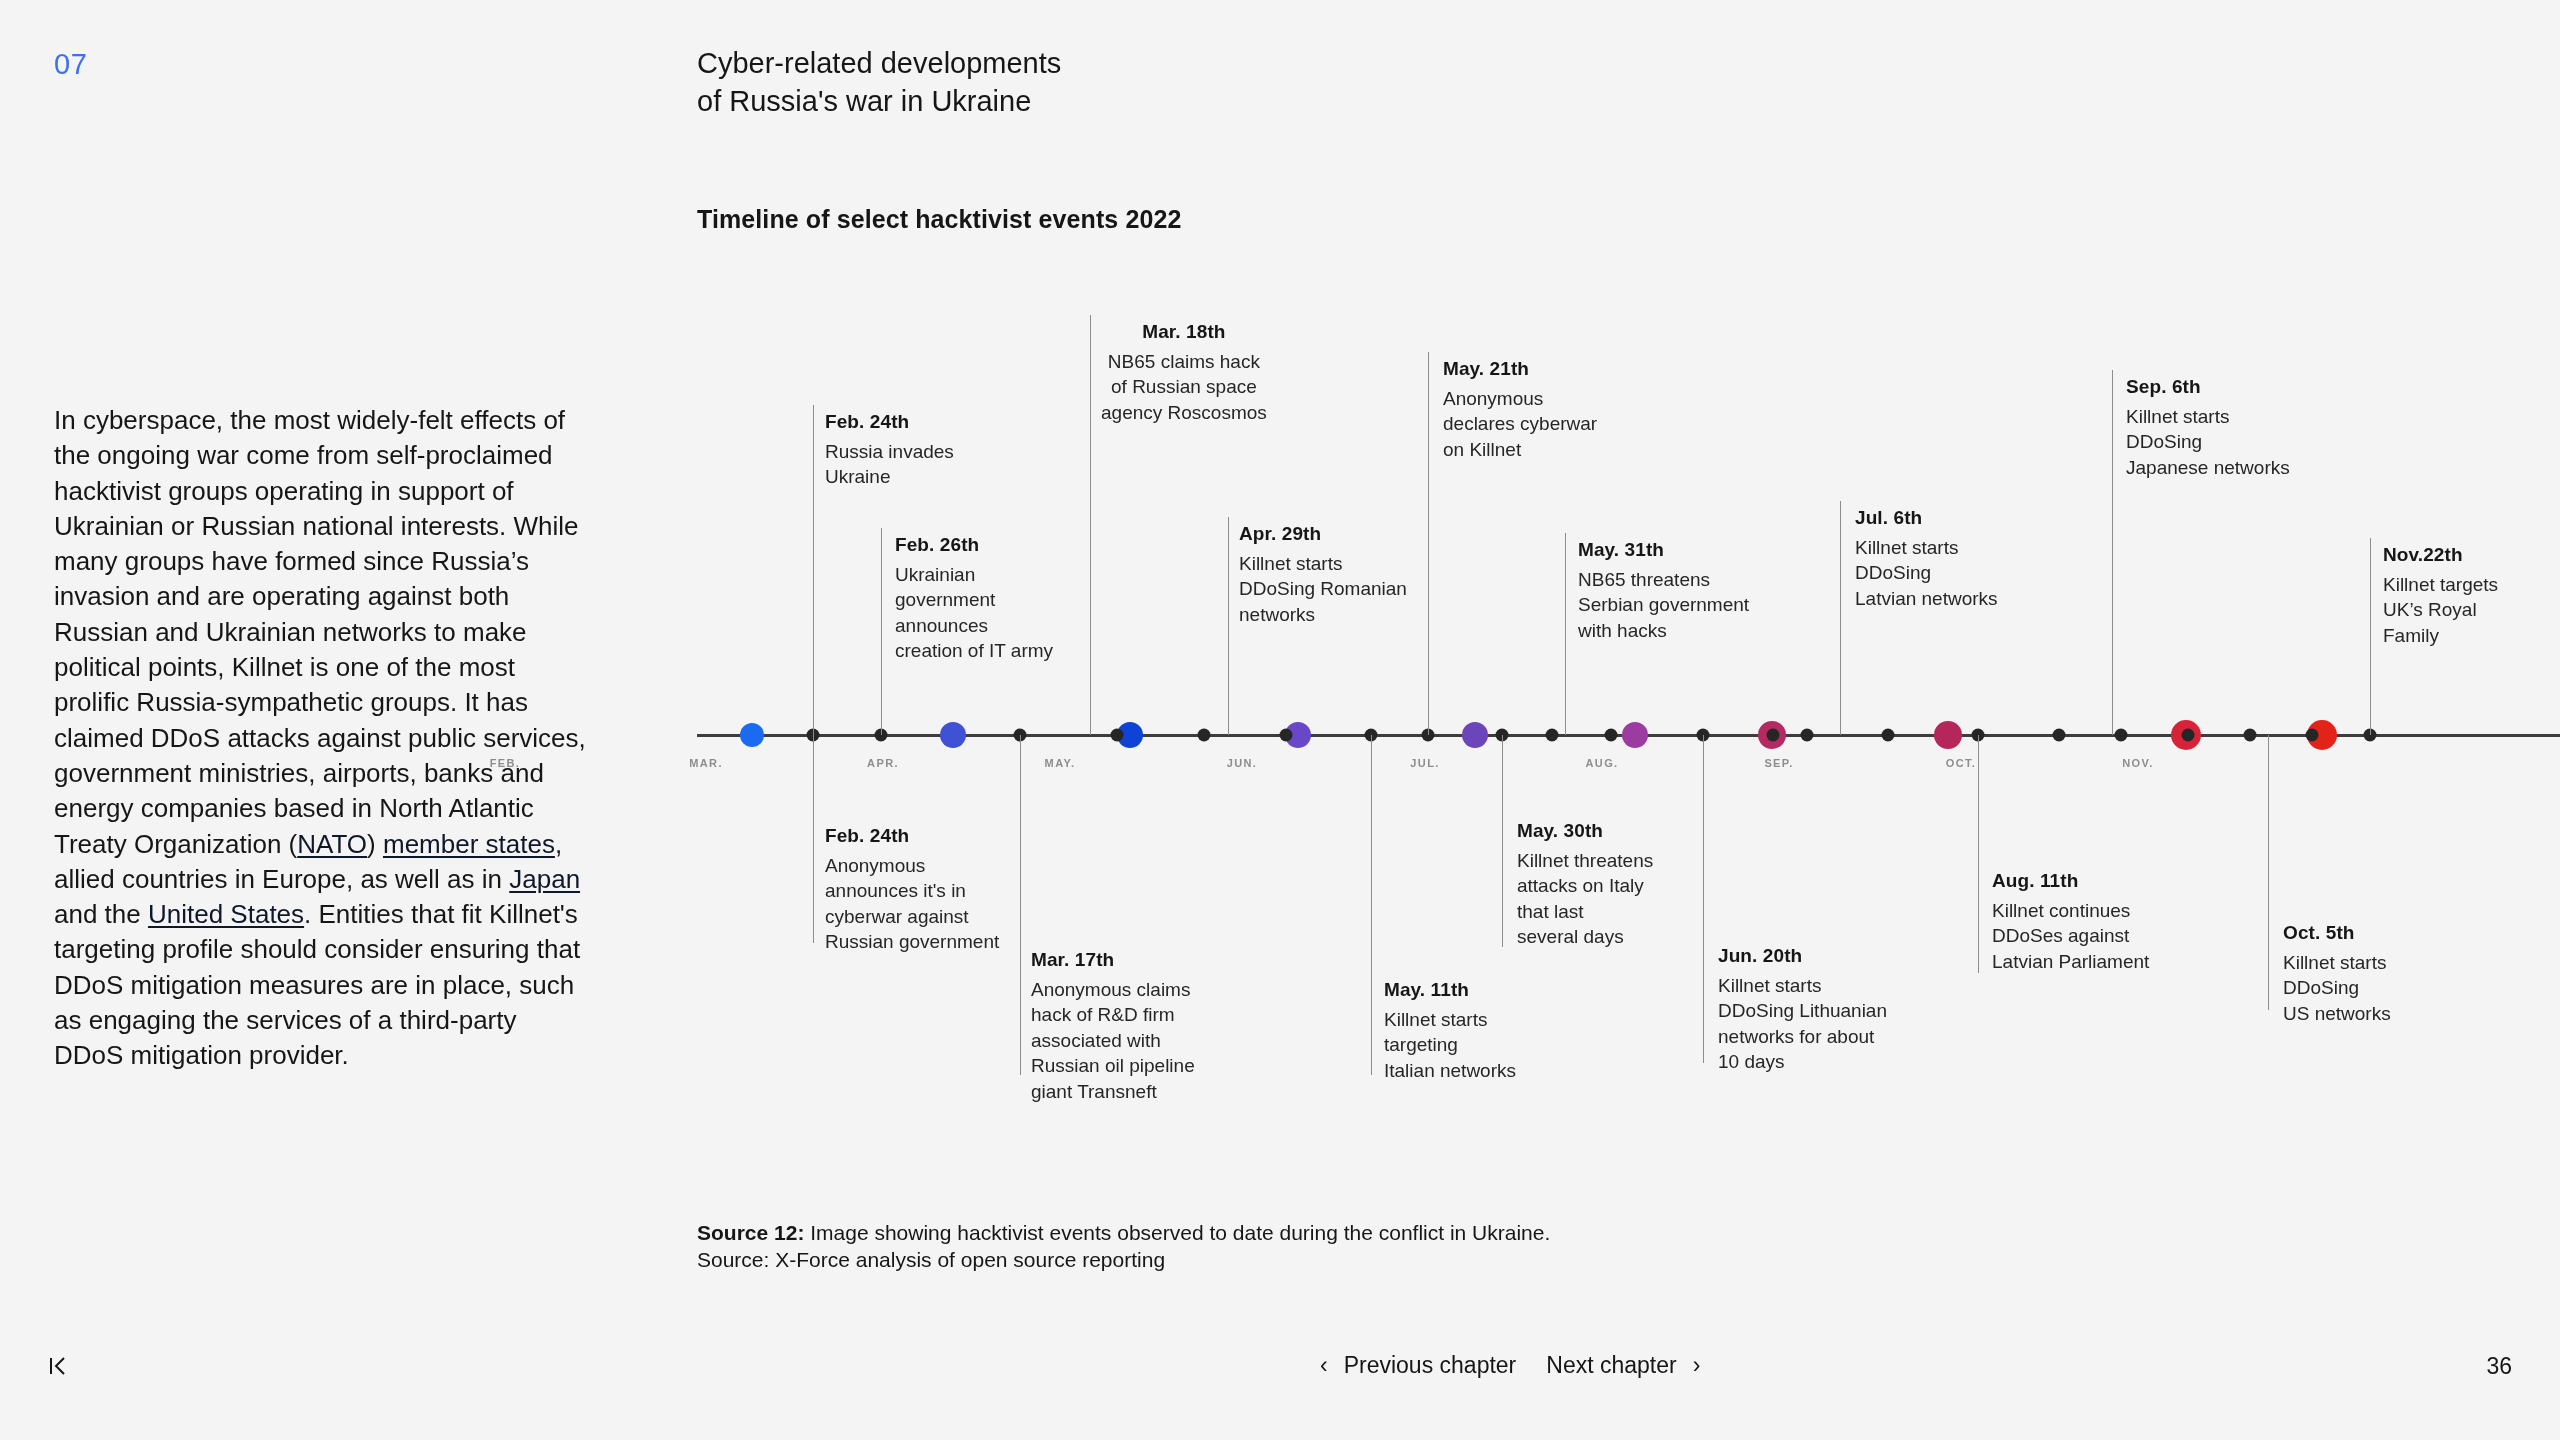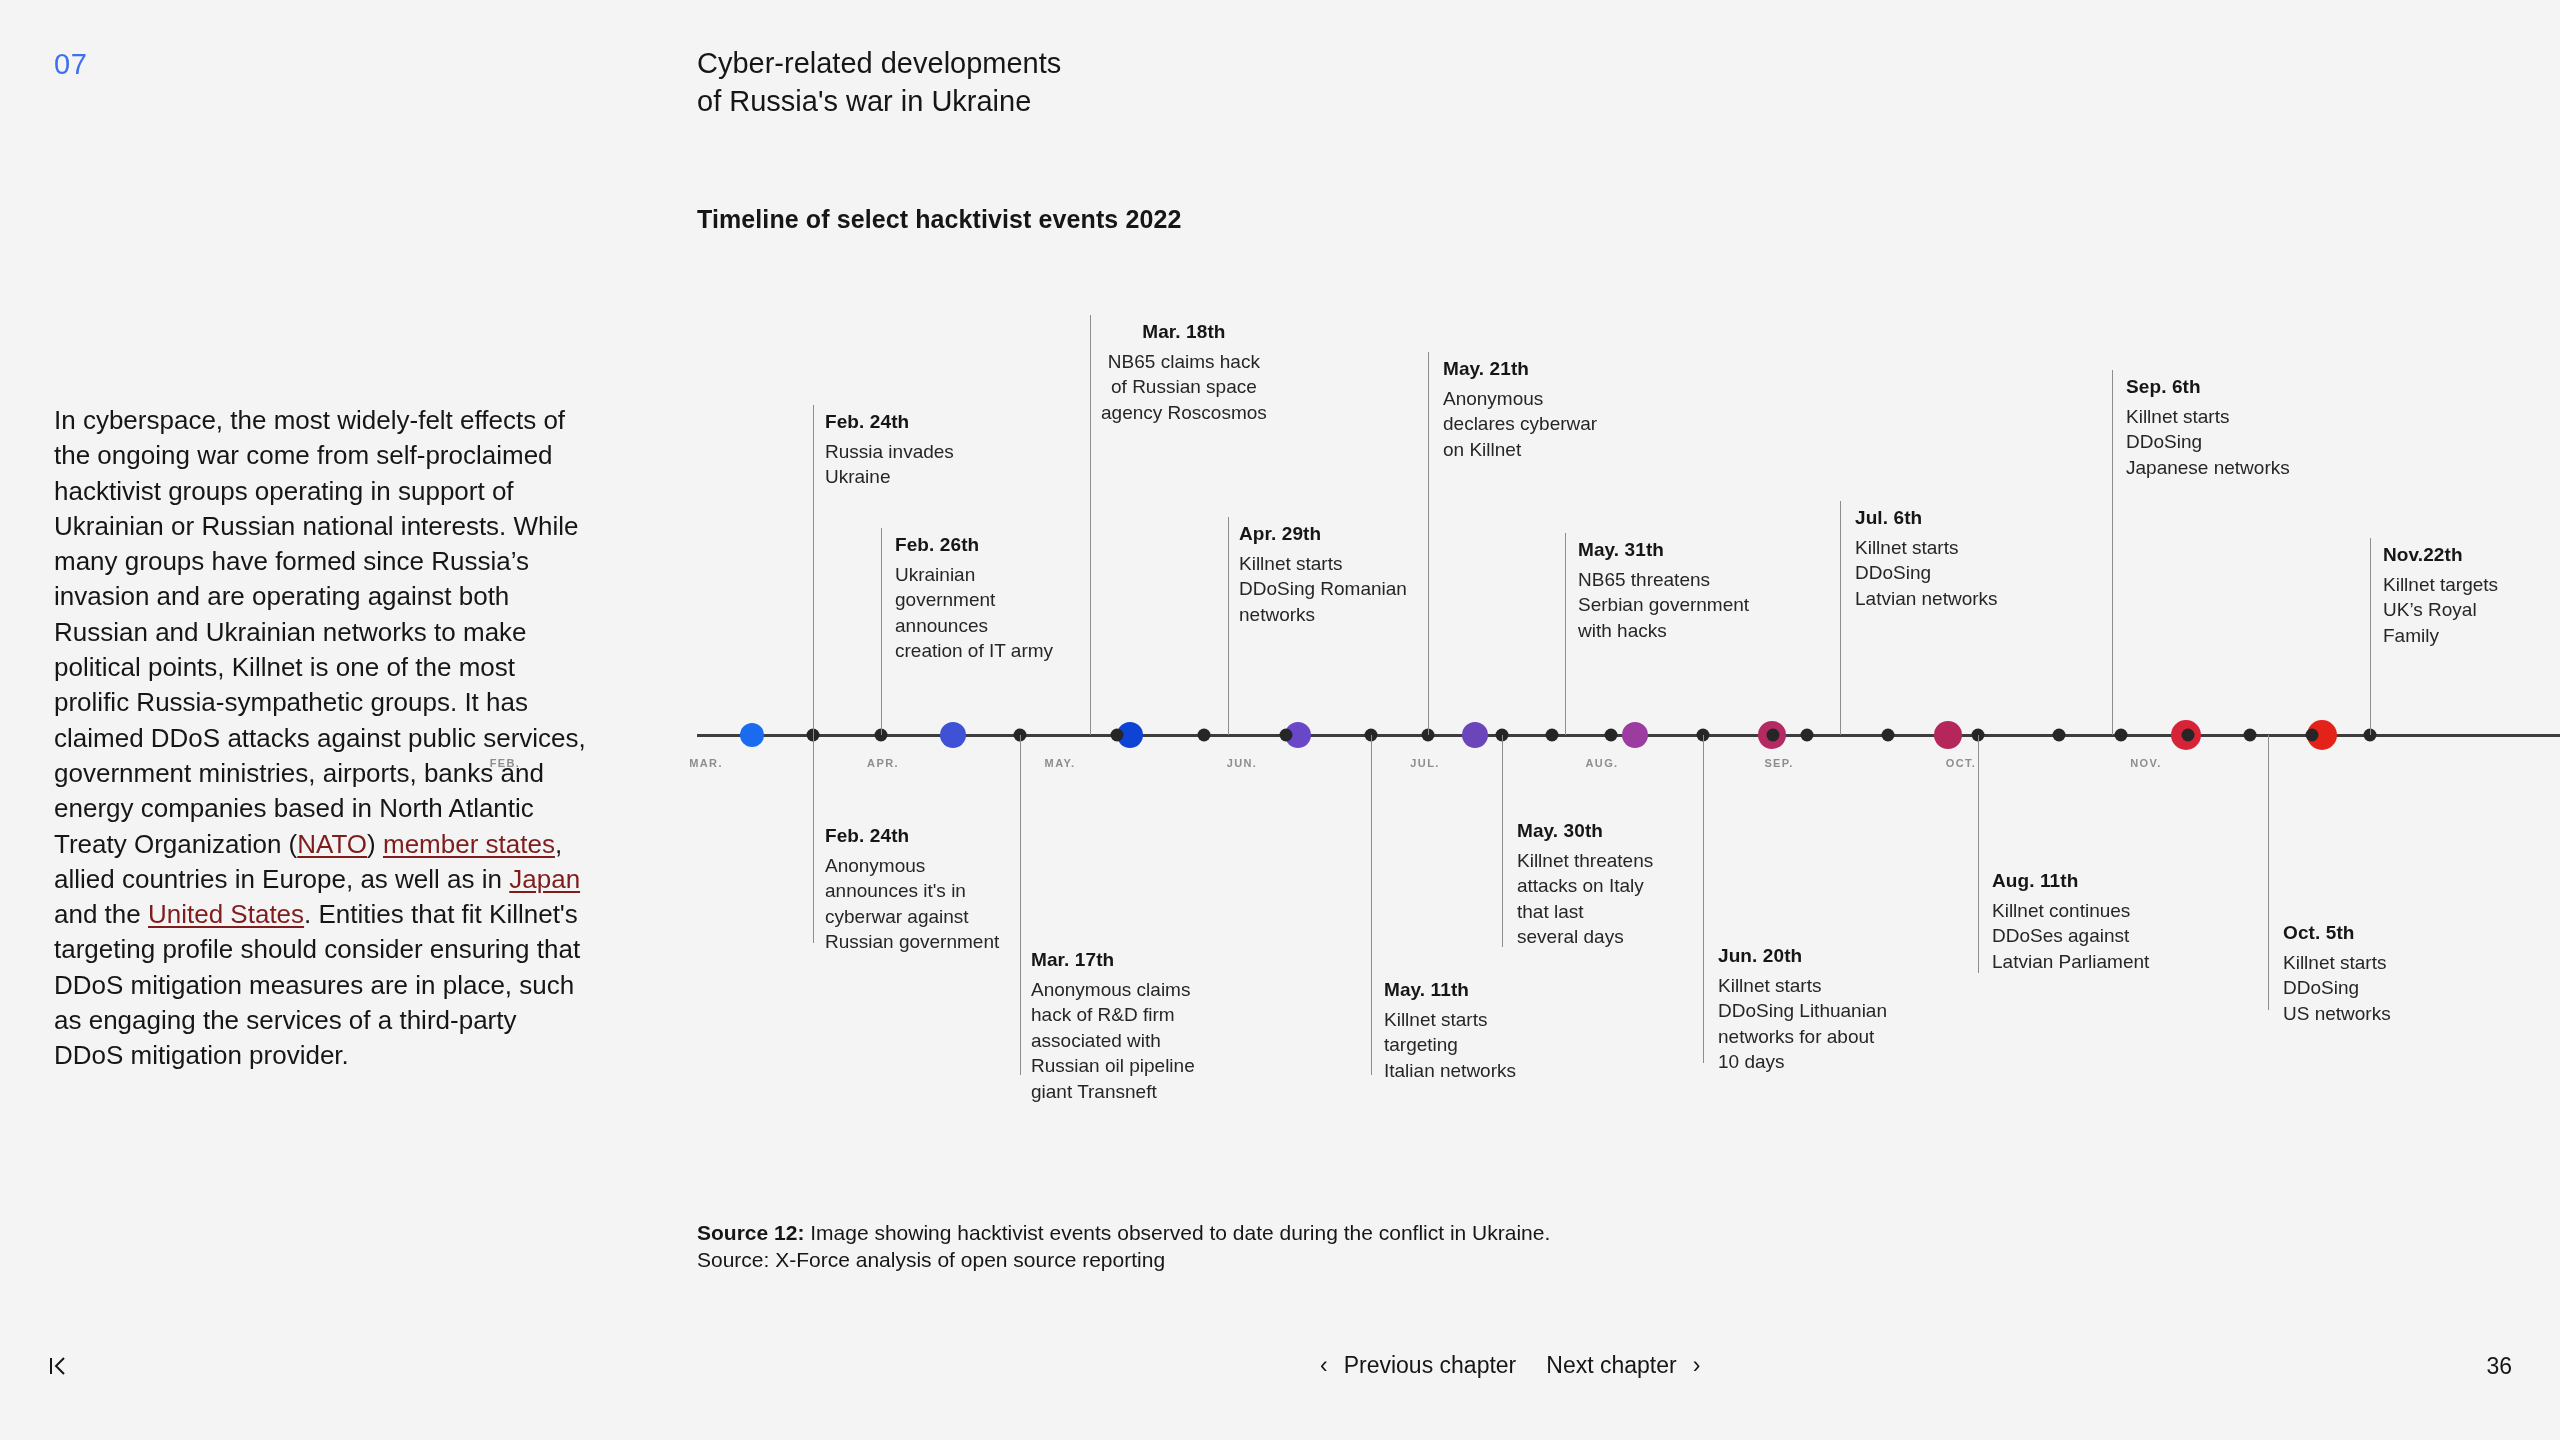--- a/index.html
+++ b/index.html
@@ -44,21 +44,21 @@
     position: absolute;
     left: 54px;
     top: 377px;
     width: 535px;
     font-size: 26px;
     line-height: 35.3px;
     color: #161616;
     font-weight: 400;
   }
   #body-copy a {
-    color: #7f1d1d;
+    color: #0f172a;
     text-decoration: underline;
     text-underline-offset: 3px;
   }
 
   
   #figure-title {
     position: absolute;
     left: 697px;
     top: 205px;
     font-size: 25px;
@@ -214,21 +214,21 @@
   <div id="months-layer">
       <div class="month-label" style="left: 505px;">FEB.</div>
       <div class="month-label" style="left: 706px;">MAR.</div>
       <div class="month-label" style="left: 883px;">APR.</div>
       <div class="month-label" style="left: 1060px;">MAY.</div>
       <div class="month-label" style="left: 1242px;">JUN.</div>
       <div class="month-label" style="left: 1425px;">JUL.</div>
       <div class="month-label" style="left: 1602px;">AUG.</div>
       <div class="month-label" style="left: 1779px;">SEP.</div>
       <div class="month-label" style="left: 1961px;">OCT.</div>
-      <div class="month-label" style="left: 2138px; margin-left: 8px;">NOV.</div>
+      <div class="month-label" style="left: 2138px;">NOV.</div>
     </div>
   <div id="callouts-layer">
       <div class="leader" style="left: 813px; top: 405px; height: 330px;"></div>
       <div class="callout" style="left: 825px; top: 409px;">
         <span class="c-date">Feb. 24th</span>
         <span class="c-text">Russia invades
 Ukraine</span>
       </div>
       <div class="leader" style="left: 881px; top: 528px; height: 207px;"></div>
       <div class="callout" style="left: 895px; top: 532px;">

